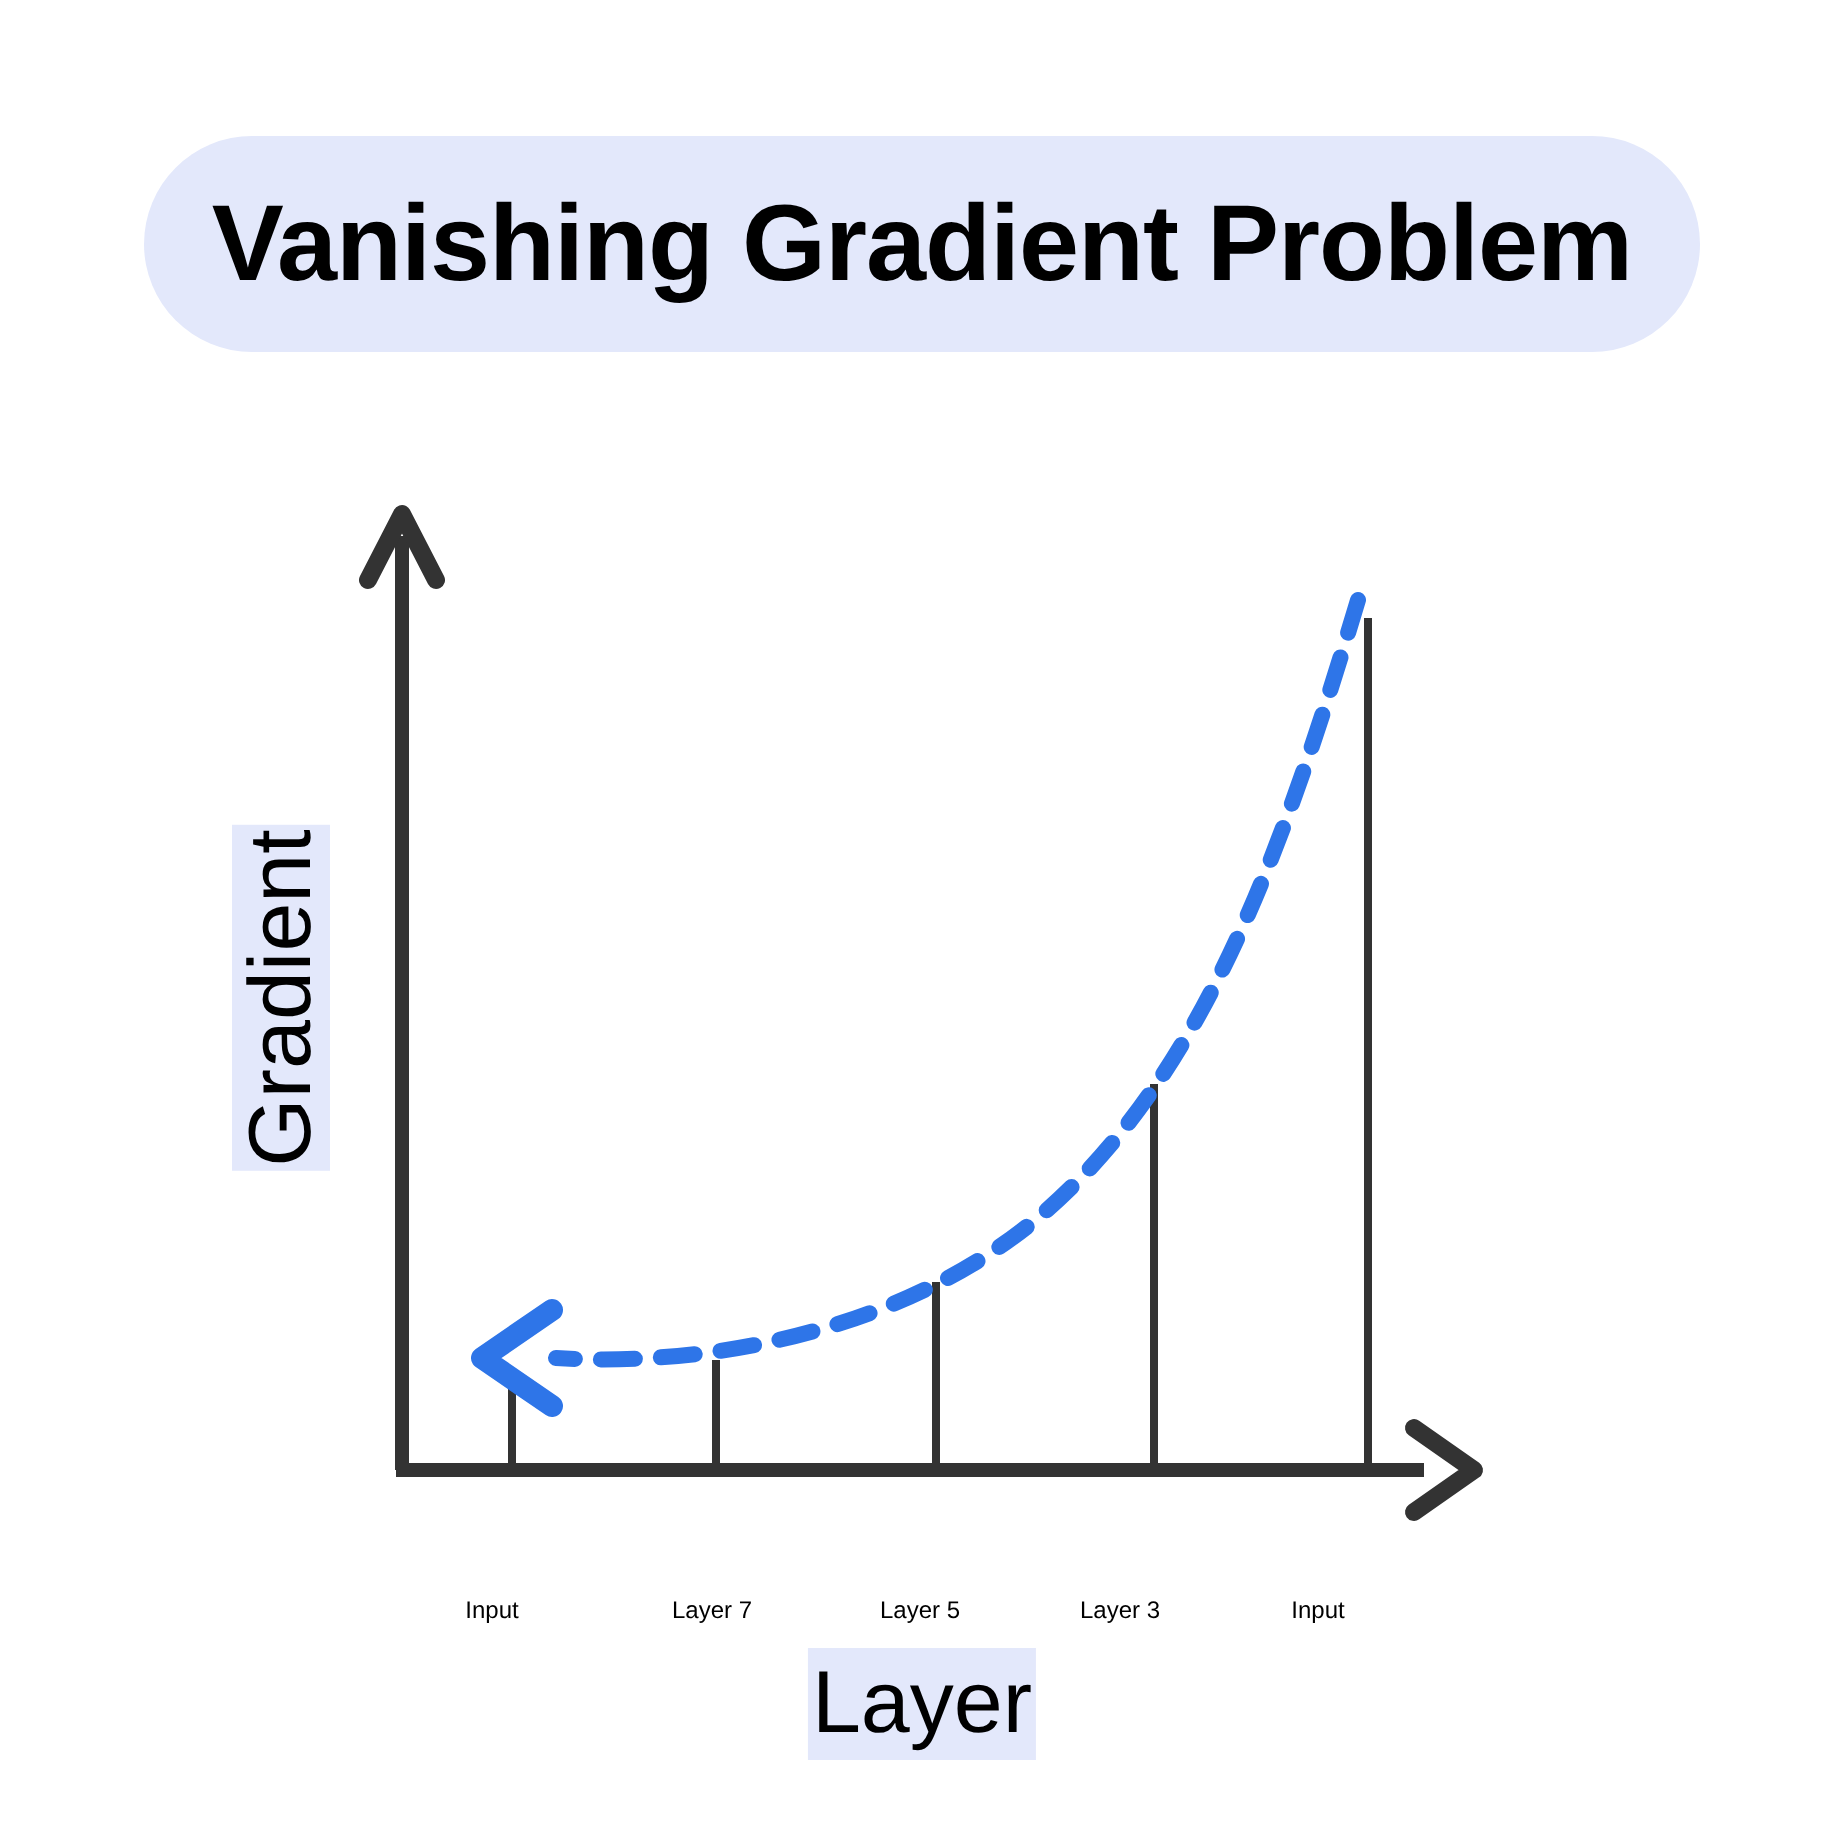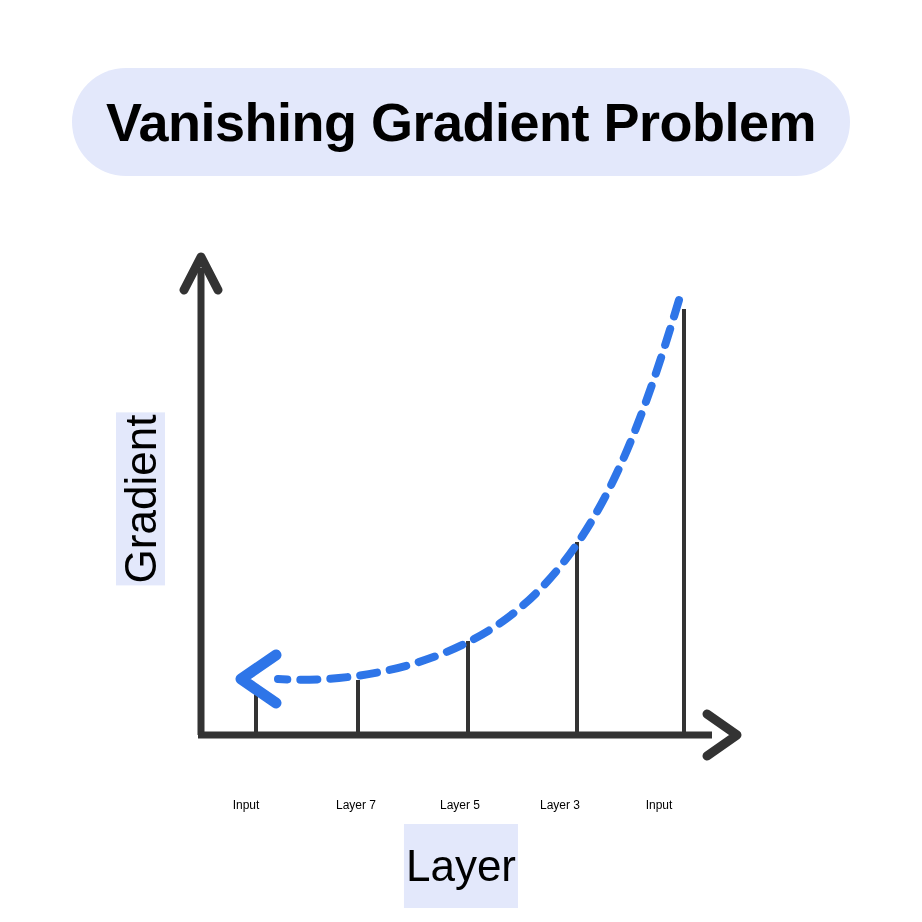--- a/index.html
+++ b/index.html
@@ -89,21 +89,21 @@
     left: 461px;
     top: 824px;
     transform: translateX(-50%);
   }
   .xlabel-text {
     font-family: "Liberation Sans", sans-serif;
     font-size: 44px;
     color: #000000;
     white-space: nowrap;
     background: #E3E8FB;
-    padding: 16px 2px;
+    padding: 2px 2px;
     line-height: 1.18;
     display: inline-block;
   }
 </style>
 </head>
 <body>
 
 <div class="canvas">
 
   <div class="title-pill">

